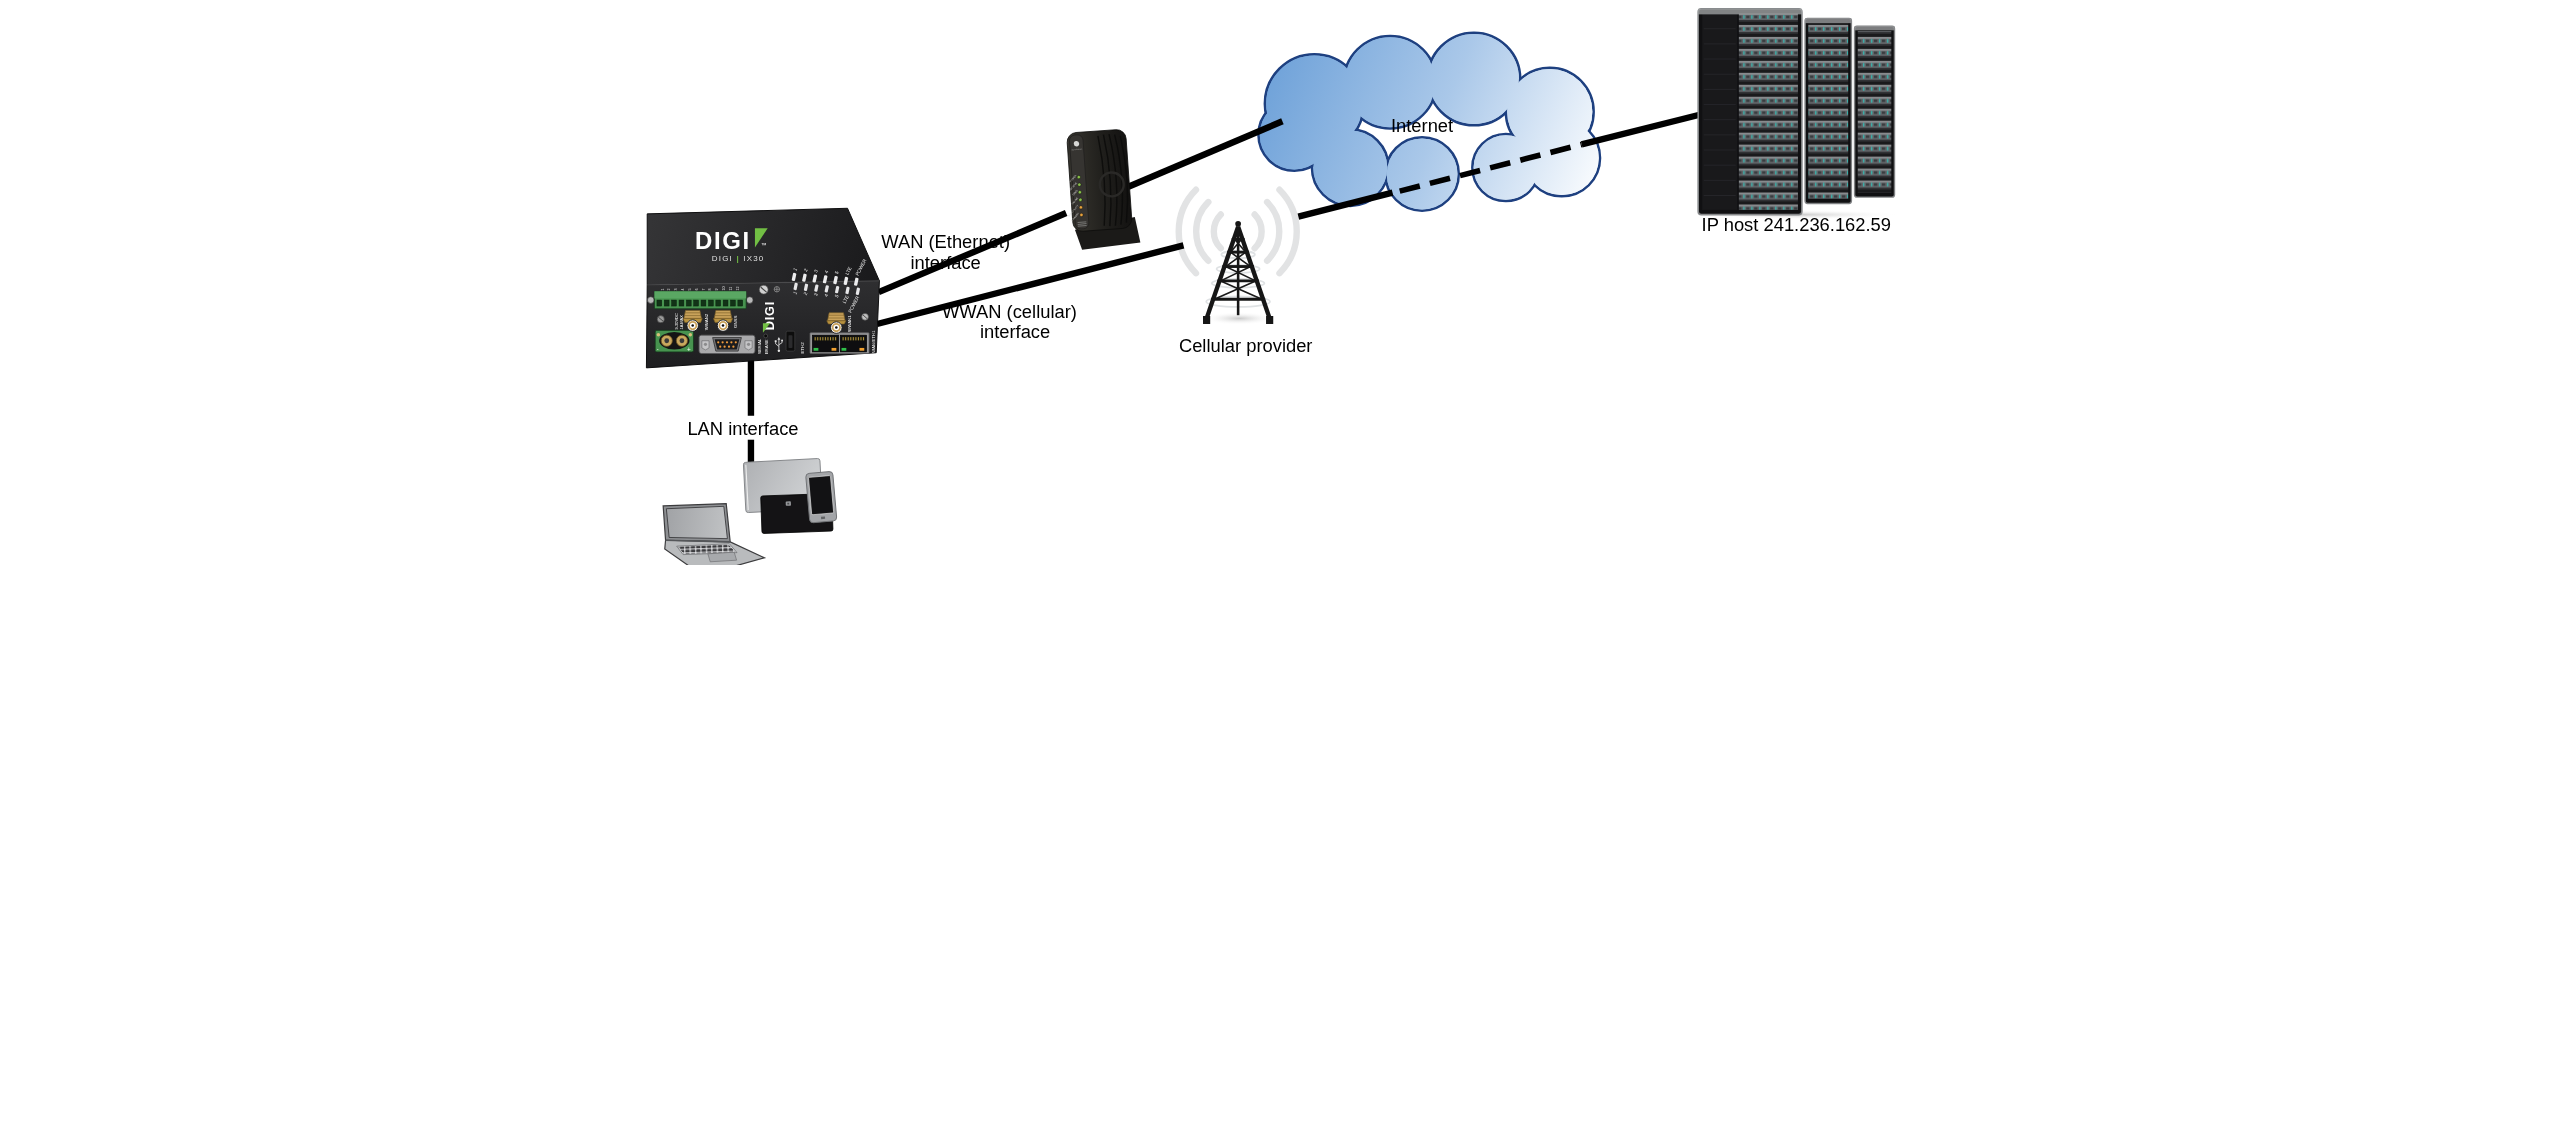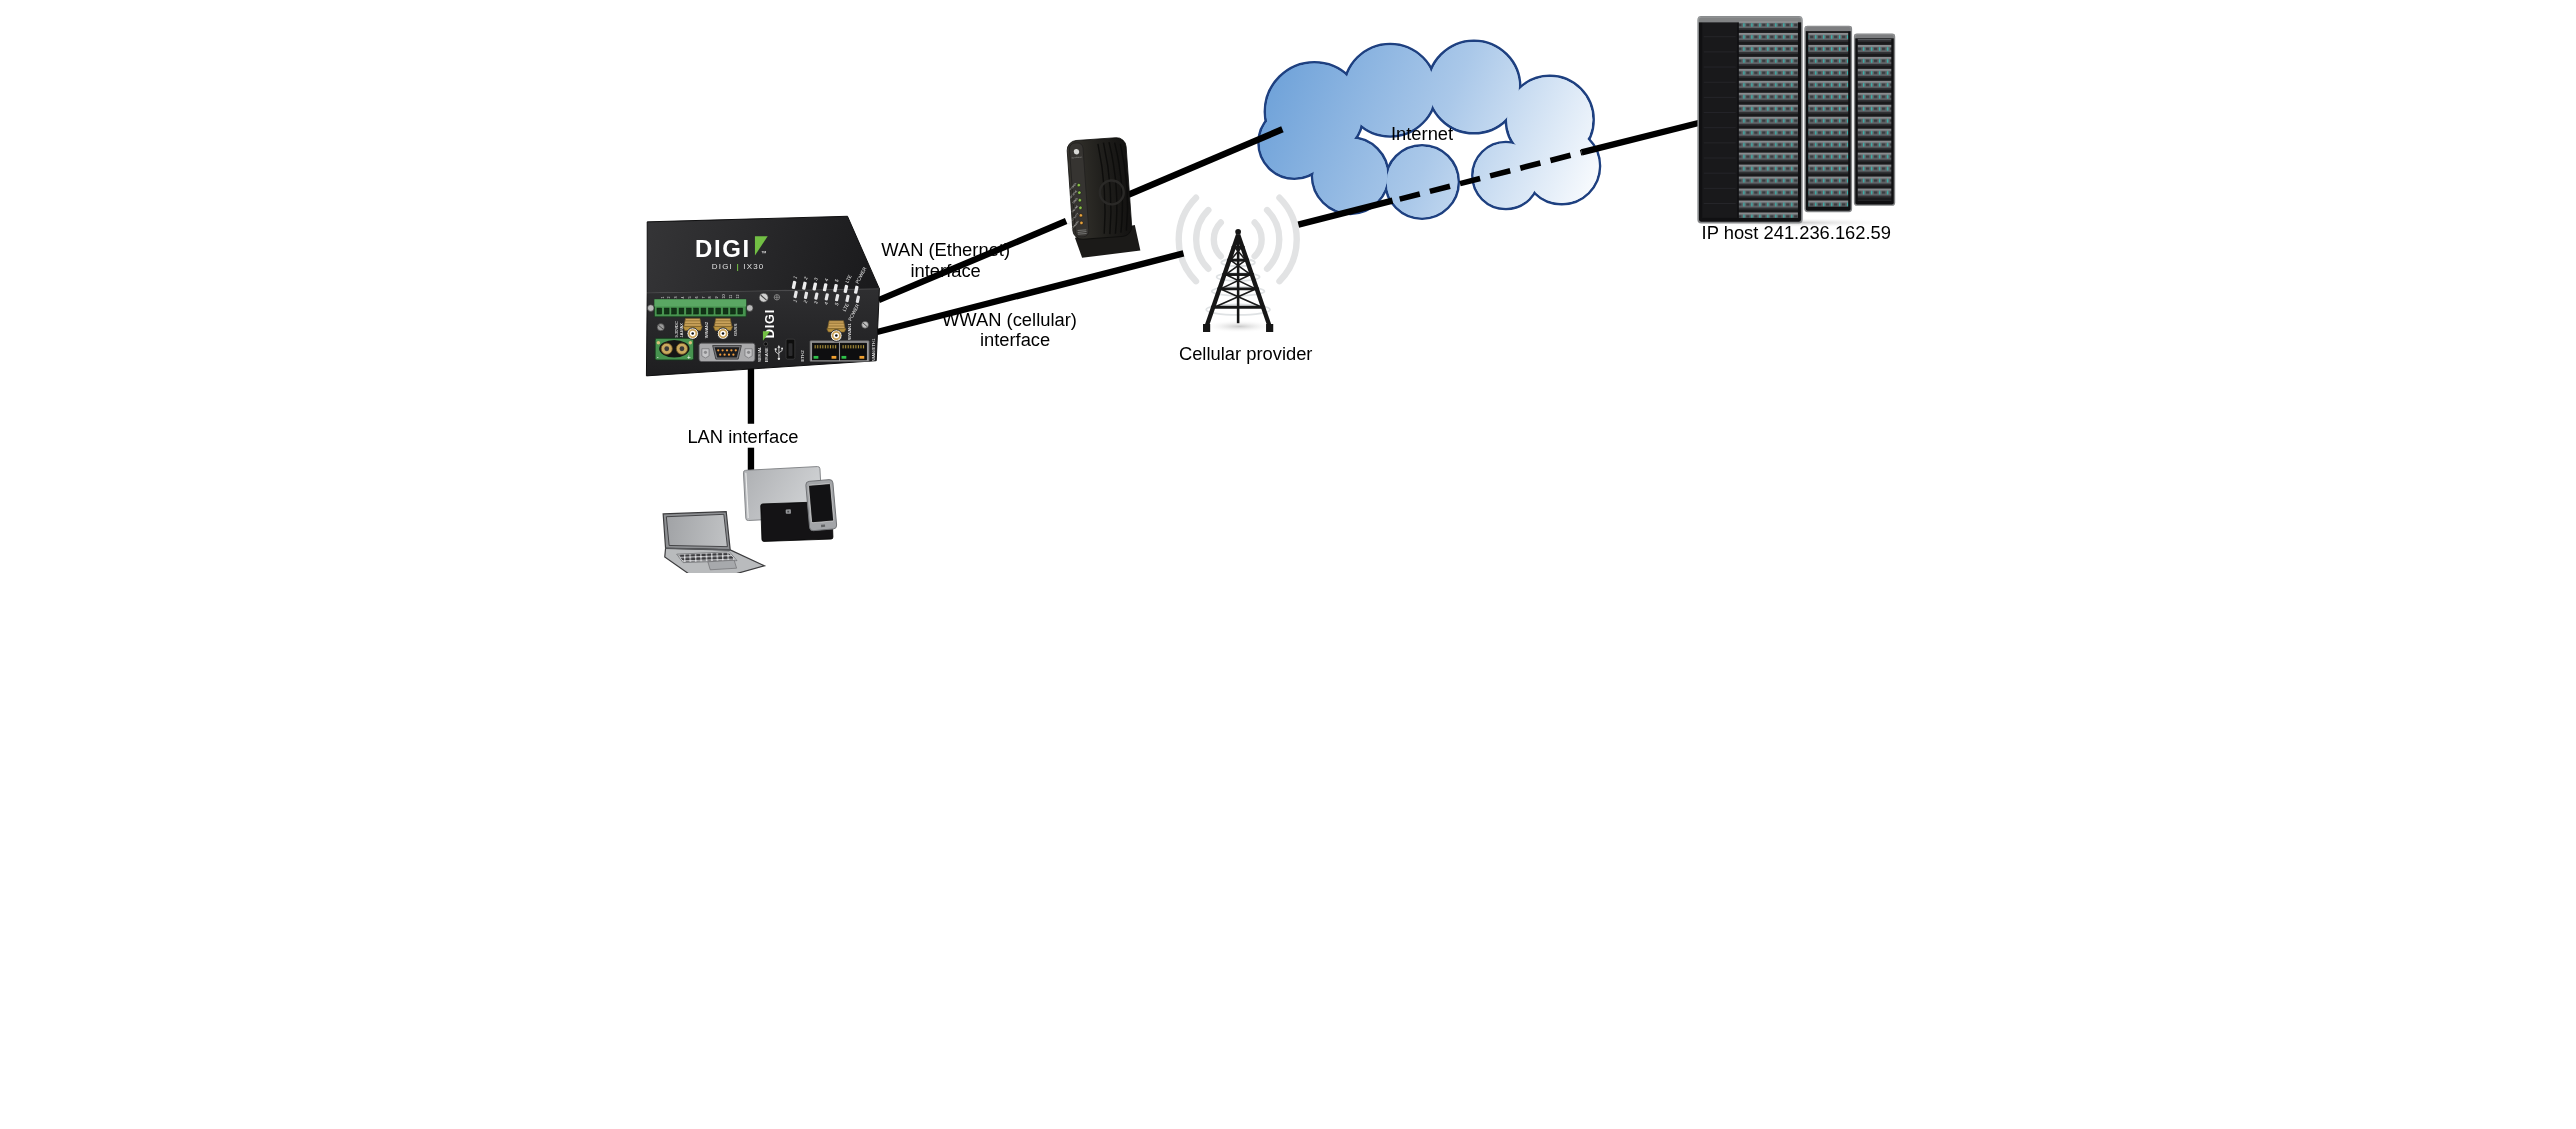--- a/index.html
+++ b/index.html
@@ -1,16 +1,16 @@
 <!DOCTYPE html>
 <html style="font-size:12.8px"><head>
 <meta charset="utf-8">
 <style>
   html,body{margin:0;padding:0;background:#ffffff;}
-  .stage{width:100%;max-width:1288px;margin:8px auto;}
+  .stage{width:100%;max-width:1288px;margin:0 auto;}
   svg{display:block;width:100%;height:auto;font-family:"Liberation Sans",sans-serif;}
   .lbl{font-size:23px;fill:#000000;}
   .tinyW{fill:#f0f0f0;}
   text{user-select:none;}
 </style>
 </head>
 <body>
 
 <div class="stage">
 <svg viewBox="0 0 1614 708" xmlns="http://www.w3.org/2000/svg">

